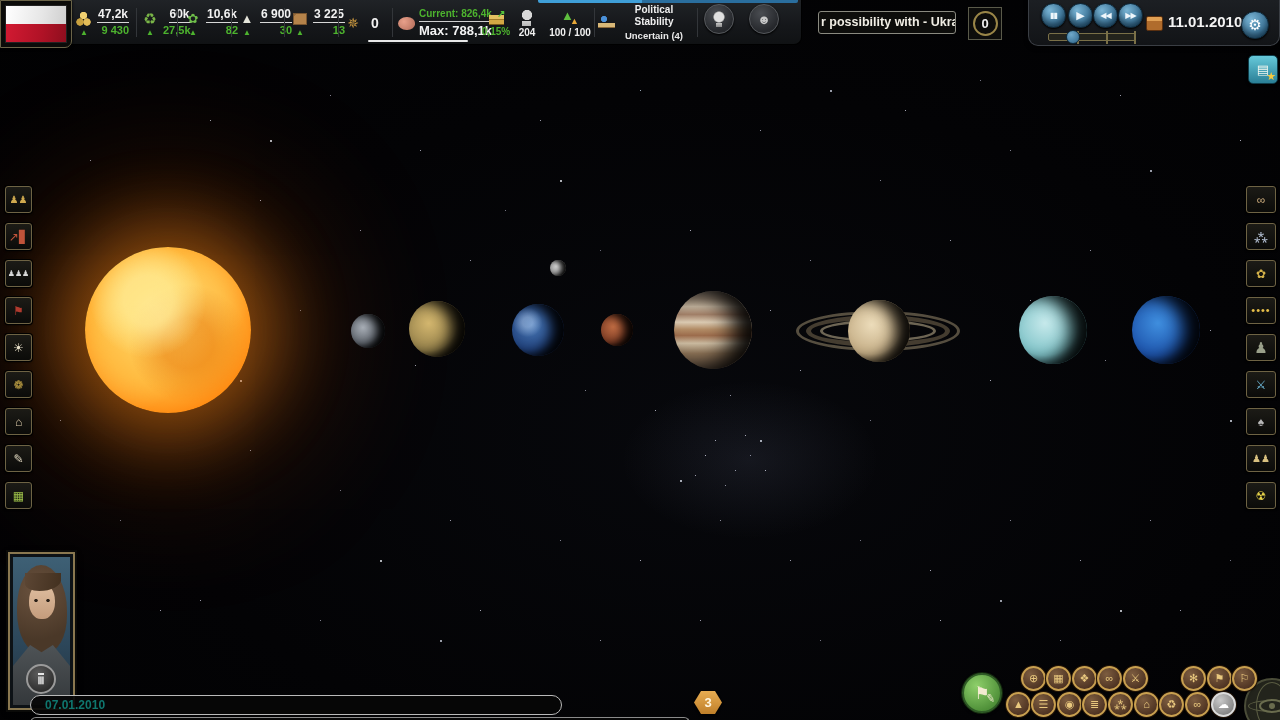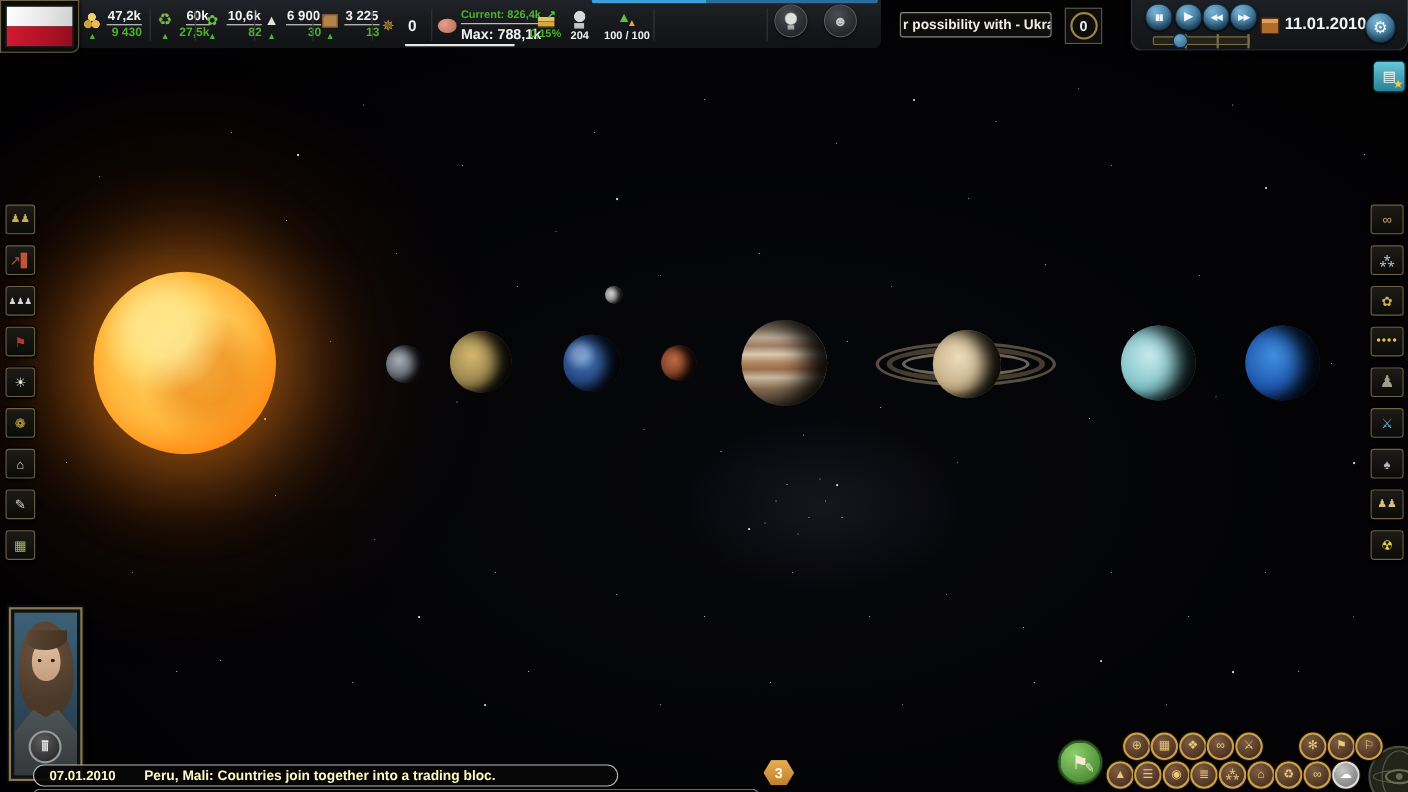--- a/index.html
+++ b/index.html
@@ -196,21 +196,21 @@
   .suit{position:absolute;left:0px;top:88px;width:57px;height:60px;
       background:linear-gradient(180deg,#4e5356 0%,#34383b 100%);clip-path:polygon(0 35%,30% 0,50% 12%,70% 0,100% 35%,100% 100%,0 100%);}
   .gov-badge{position:absolute;left:26px;top:664px;width:30px;height:30px;z-index:21;border-radius:50%;
       border:2px solid #9a9a9a;background:radial-gradient(circle at 40% 30%,#5c5c5c,#2e2e2e 75%);
       display:flex;align-items:center;justify-content:center;}
   .gov-badge .cols{color:#e8e8e8;font-size:10px;font-weight:bold;border-top:2px solid #e8e8e8;line-height:10px;padding-top:1px;}
 
   
   .news-bar{position:absolute;left:30px;top:695px;width:532px;height:20px;z-index:20;
       background:rgba(6,6,6,.92);border:1px solid #b9b9b9;border-radius:10px;
-      display:flex;align-items:center;color:#fef9c3;}
+      display:flex;align-items:center;color:#0f766e;}
   .news-date{font-size:12px;font-weight:bold;margin-left:14px;}
   .news-text{font-size:12.5px;font-weight:bold;margin-left:26px;white-space:nowrap;overflow:hidden;}
   .news-bar2{position:absolute;left:30px;top:717px;width:660px;height:6px;z-index:20;
       background:rgba(6,6,6,.92);border:1px solid #8a8a8a;border-radius:6px 6px 0 0;border-bottom:none;}
   .news-badge{position:absolute;left:694px;top:691px;width:28px;height:23px;z-index:21;
       filter:drop-shadow(0 1px 1px #000);}
   .news-badge .hex{width:100%;height:100%;clip-path:polygon(25% 0,75% 0,100% 50%,75% 100%,25% 100%,0 50%);
       background:linear-gradient(180deg,#e8ad52,#bf7f2a);display:flex;align-items:center;justify-content:center;
       color:#fff6e0;font-size:13px;font-weight:bold;}
 
@@ -346,20 +346,27 @@
     </div>
     <div class="mini-stat" style="left:546px;width:48px;">
       <span class="tico tico-arrows">
           <span class="a1">▲</span>
           <span class="a2">▲</span>
         </span>
       <span class="lbl" style="color:#f0f0f0;">100 / 100</span>
     </div>
     <div class="sep" style="left:594px;"></div>
 
+    <div class="stab">
+      <span class="tico tico-stability"></span>
+      <div class="stxt">
+        <span class="s1">Political Stability</span>
+        <span class="s2">Uncertain (4)</span>
+      </div>
+    </div>
     <div class="sep" style="left:697px;"></div>
 
     <div class="round-btn" style="left:704px;top:4px;">
       <span class="tico-bulb"></span>
     </div>
     <div class="round-btn" style="left:749px;top:4px;">
       <span class="tico-aihead">☻</span>
     </div>
   </div>
   <div class="blue-line"></div>
@@ -471,21 +478,20 @@
       <div class="eyes"></div>
       <div class="suit"></div>
     </div>
   </div>
   <div class="gov-badge">
     <span class="cols">Ⅲ</span>
   </div>
 
   <div class="news-bar">
     <span class="news-date">07.01.2010</span>
-    <span class="news-text">Peru, Mali: Countries join together into a trading bloc.</span>
   </div>
   <div class="news-badge">
     <div class="hex">3</div>
   </div>
   <div class="news-bar2"></div>
 
   <div class="globe-eye">
     <div class="mer"></div>
     <div class="par"></div>
     <div class="eye">

